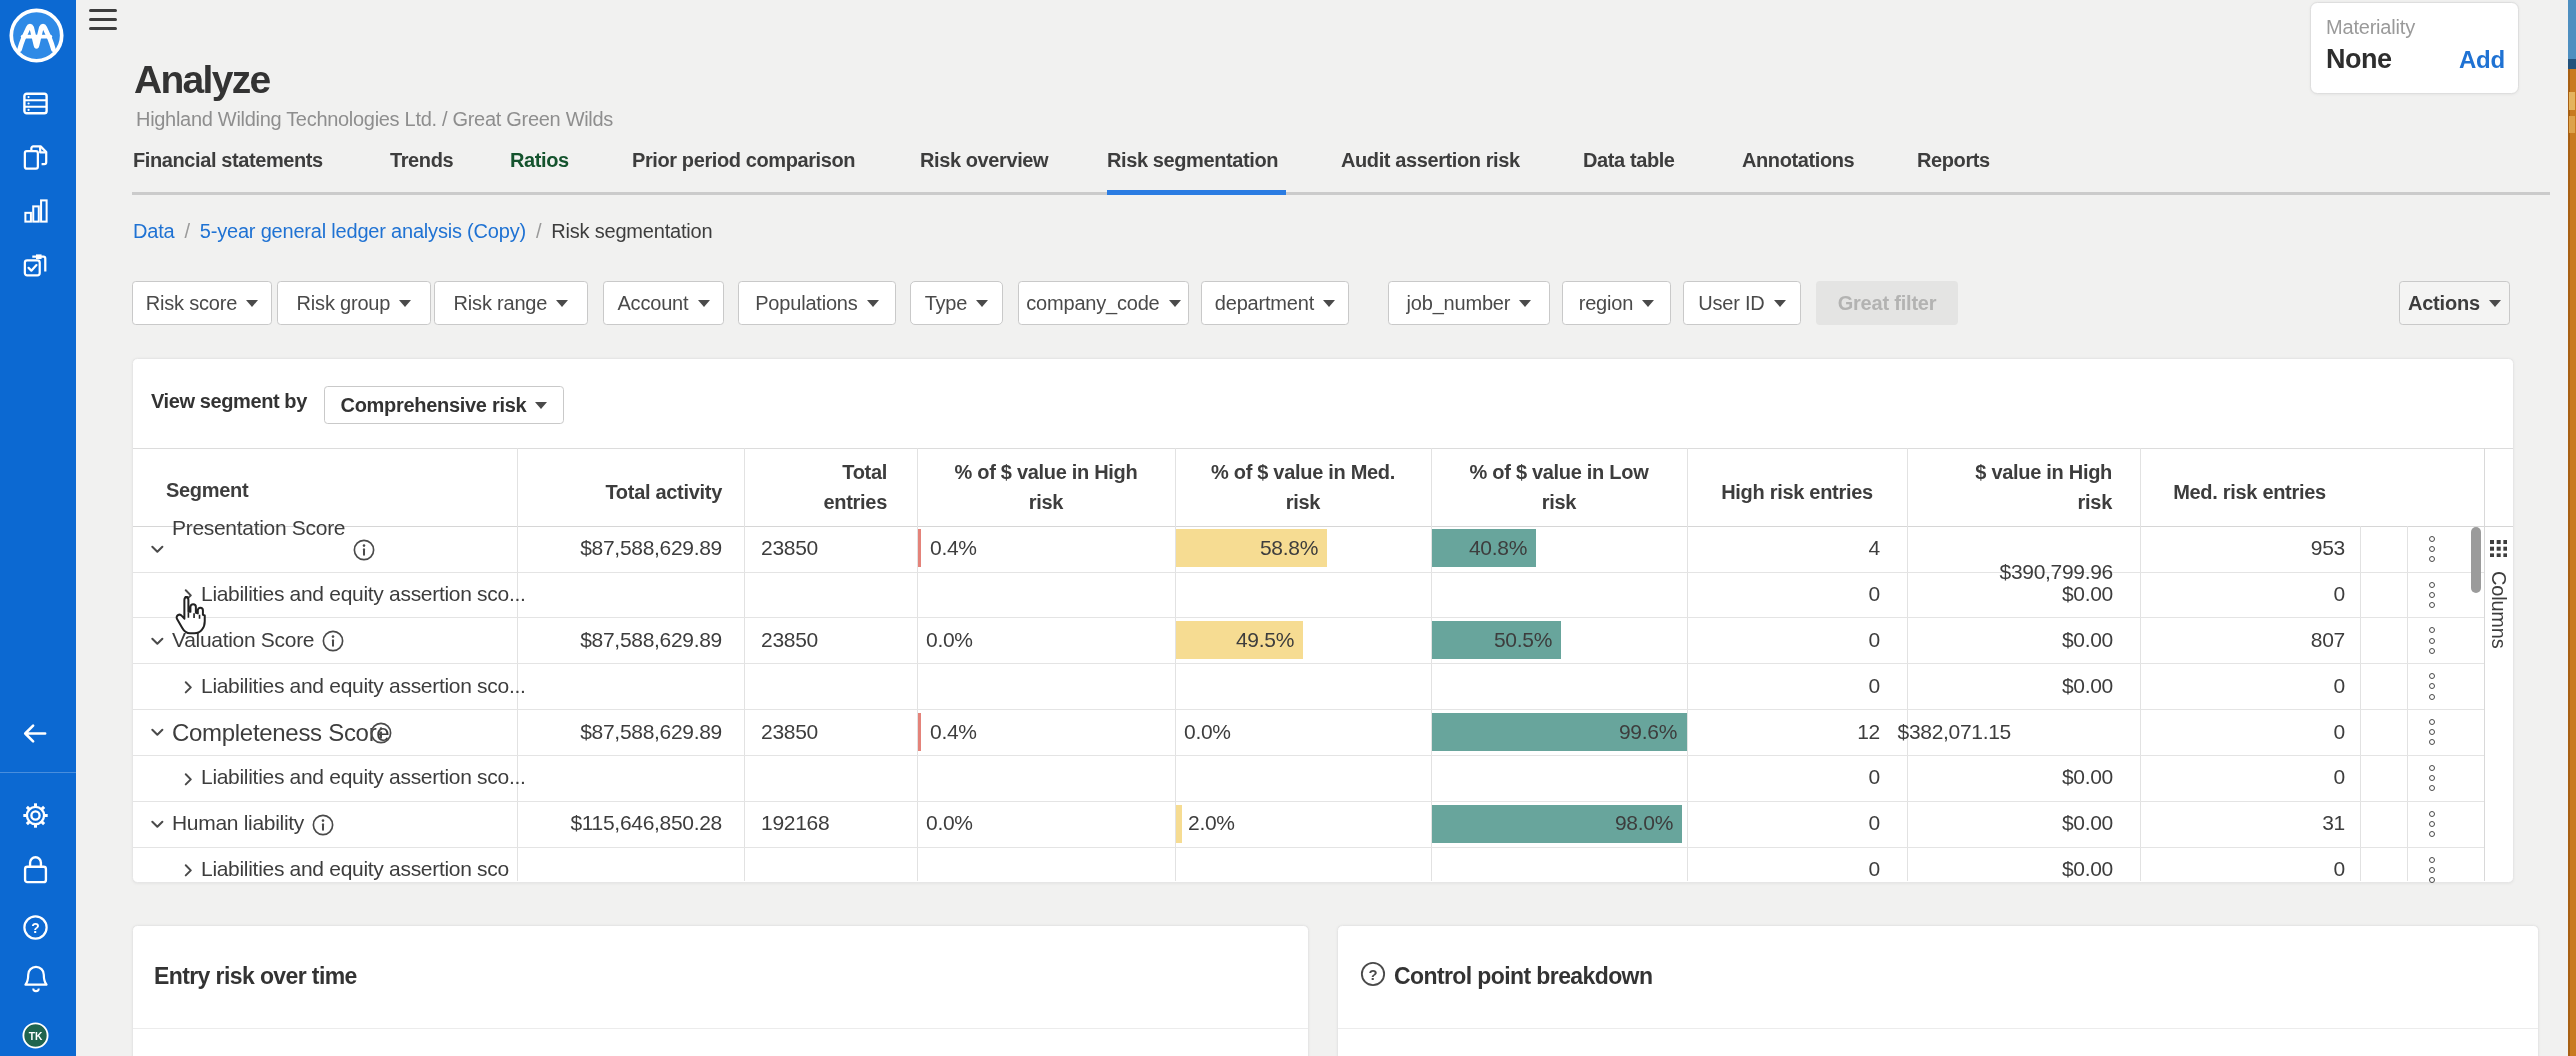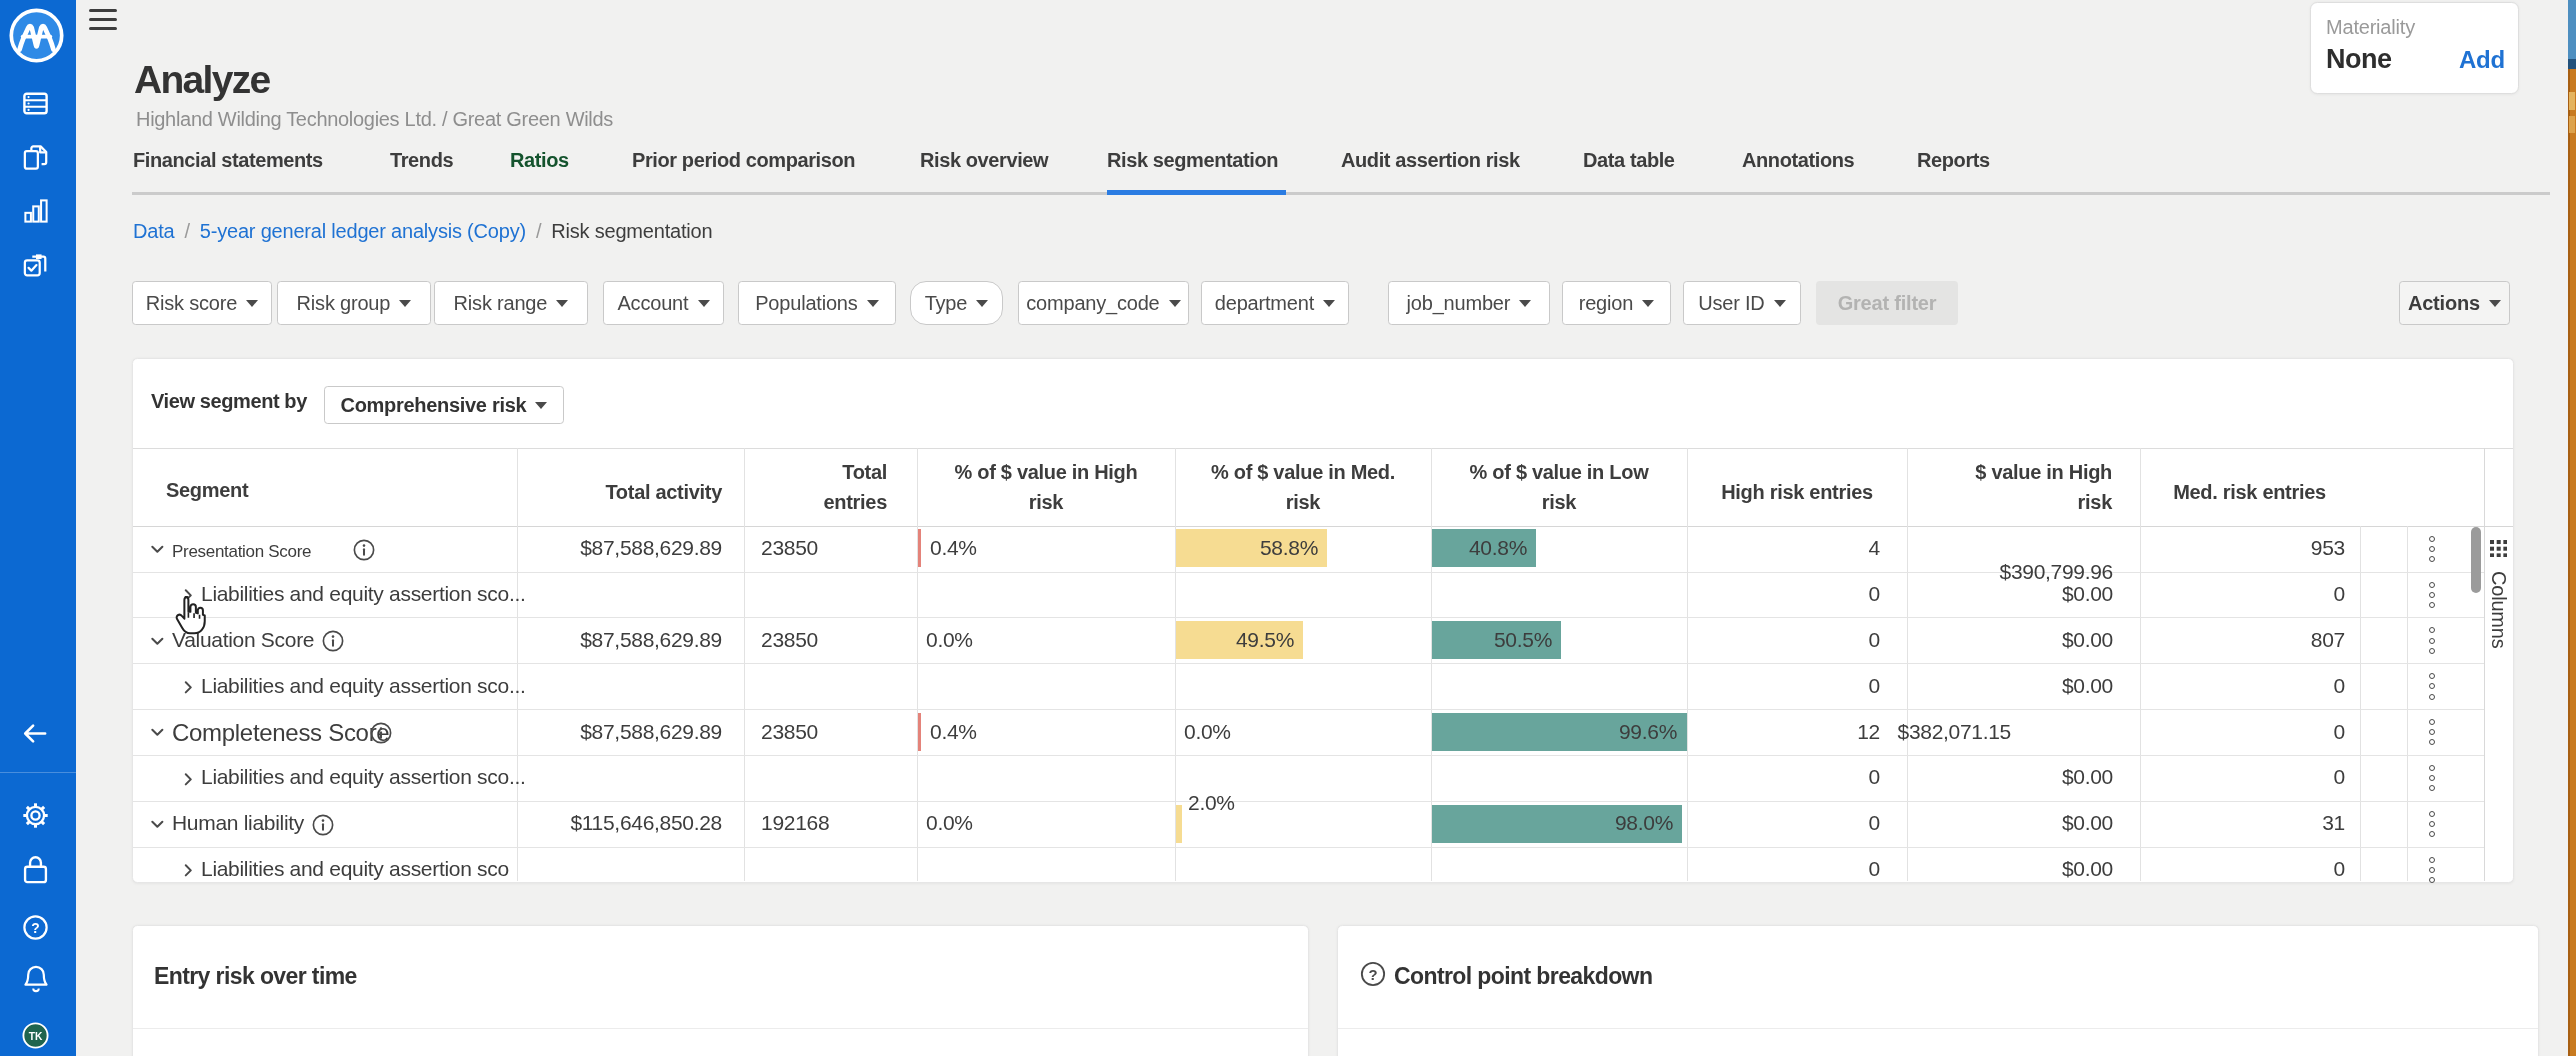--- a/index.html
+++ b/index.html
@@ -104,21 +104,21 @@
 <div class="abs b" style="left:1742px;top:150px;font-size:20px;line-height:1;color:#3d3d3d;letter-spacing:-0.4px;white-space:nowrap">Annotations</div>
 <div class="abs b" style="left:1917px;top:150px;font-size:20px;line-height:1;color:#3d3d3d;letter-spacing:-0.4px;white-space:nowrap">Reports</div>
 <div class="abs" style="left:1107px;top:190px;width:179px;height:4.6px;background:#2b7ce2"></div>
 <div class="abs" style="left:133px;top:221px;font-size:20px;line-height:1;letter-spacing:-0.2px;white-space:nowrap">
 <span style="color:#1f72d3">Data</span><span style="color:#9a9a9a;margin:0 10px">/</span><span style="color:#1f72d3">5-year general ledger analysis (Copy)</span><span style="color:#9a9a9a;margin:0 10px">/</span><span style="color:#3d3d3d">Risk segmentation</span></div>
 <div class="abs" style="left:132px;top:281px;width:140px;height:44px;background:#fff;border:1.4px solid #c9c9c9;border-radius:3.7px;box-sizing:border-box;display:flex;align-items:center;justify-content:center;font-size:20px;letter-spacing:-0.2px;color:#4a4a4a;white-space:nowrap">Risk score<span class="caret"></span></div>
 <div class="abs" style="left:277px;top:281px;width:154px;height:44px;background:#fff;border:1.4px solid #c9c9c9;border-radius:3.7px;box-sizing:border-box;display:flex;align-items:center;justify-content:center;font-size:20px;letter-spacing:-0.2px;color:#4a4a4a;white-space:nowrap">Risk group<span class="caret"></span></div>
 <div class="abs" style="left:434px;top:281px;width:154px;height:44px;background:#fff;border:1.4px solid #c9c9c9;border-radius:3.7px;box-sizing:border-box;display:flex;align-items:center;justify-content:center;font-size:20px;letter-spacing:-0.2px;color:#4a4a4a;white-space:nowrap">Risk range<span class="caret"></span></div>
 <div class="abs" style="left:603px;top:281px;width:121px;height:44px;background:#fff;border:1.4px solid #c9c9c9;border-radius:3.7px;box-sizing:border-box;display:flex;align-items:center;justify-content:center;font-size:20px;letter-spacing:-0.2px;color:#4a4a4a;white-space:nowrap">Account<span class="caret"></span></div>
 <div class="abs" style="left:738px;top:281px;width:158px;height:44px;background:#fff;border:1.4px solid #c9c9c9;border-radius:3.7px;box-sizing:border-box;display:flex;align-items:center;justify-content:center;font-size:20px;letter-spacing:-0.2px;color:#4a4a4a;white-space:nowrap">Populations<span class="caret"></span></div>
-<div class="abs" style="left:910px;top:281px;width:93px;height:44px;background:#fff;border:1.4px solid #c9c9c9;border-radius:16px;box-sizing:border-box;display:flex;align-items:center;justify-content:center;font-size:20px;letter-spacing:-0.2px;color:#4a4a4a;white-space:nowrap">Type<span class="caret"></span></div>
+<div class="abs" style="left:910px;top:281px;width:93px;height:44px;background:#fff;border:1.4px solid #c9c9c9;border-radius:5px;box-sizing:border-box;display:flex;align-items:center;justify-content:center;font-size:20px;letter-spacing:-0.2px;color:#4a4a4a;white-space:nowrap">Type<span class="caret"></span></div>
 <div class="abs" style="left:1018px;top:281px;width:171px;height:44px;background:#fff;border:1.4px solid #c9c9c9;border-radius:3.7px;box-sizing:border-box;display:flex;align-items:center;justify-content:center;font-size:20px;letter-spacing:-0.2px;color:#4a4a4a;white-space:nowrap">company_code<span class="caret"></span></div>
 <div class="abs" style="left:1201px;top:281px;width:148px;height:44px;background:#fff;border:1.4px solid #c9c9c9;border-radius:3.7px;box-sizing:border-box;display:flex;align-items:center;justify-content:center;font-size:20px;letter-spacing:-0.2px;color:#4a4a4a;white-space:nowrap">department<span class="caret"></span></div>
 <div class="abs" style="left:1388px;top:281px;width:162px;height:44px;background:#fff;border:1.4px solid #c9c9c9;border-radius:3.7px;box-sizing:border-box;display:flex;align-items:center;justify-content:center;font-size:20px;letter-spacing:-0.2px;color:#4a4a4a;white-space:nowrap">job_number<span class="caret"></span></div>
 <div class="abs" style="left:1562px;top:281px;width:109px;height:44px;background:#fff;border:1.4px solid #c9c9c9;border-radius:3.7px;box-sizing:border-box;display:flex;align-items:center;justify-content:center;font-size:20px;letter-spacing:-0.2px;color:#4a4a4a;white-space:nowrap">region<span class="caret"></span></div>
 <div class="abs" style="left:1683px;top:281px;width:118px;height:44px;background:#fff;border:1.4px solid #c9c9c9;border-radius:3.7px;box-sizing:border-box;display:flex;align-items:center;justify-content:center;font-size:20px;letter-spacing:-0.2px;color:#4a4a4a;white-space:nowrap">User ID<span class="caret"></span></div>
 <div class="abs" style="left:1816px;top:281px;width:142px;height:44px;background:#e4e4e3;border-radius:3.7px;display:flex;align-items:center;justify-content:center;font-size:20px;letter-spacing:-0.2px;color:#b3b3b2;font-weight:bold">Great filter</div>
 <div class="abs" style="left:2399px;top:281px;width:111px;height:44px;background:#f4f4f3;border:1.4px solid #c9c9c9;border-radius:3.7px;box-sizing:border-box;display:flex;align-items:center;justify-content:center;font-size:20px;letter-spacing:-0.2px;color:#3d3d3d;font-weight:bold">Actions<span class="caret"></span></div>
 <div class="card" style="left:132px;top:358px;width:2382px;height:525px;"></div>
 <div class="abs b" style="left:151px;top:391px;font-size:20px;line-height:1;letter-spacing:-0.4px;color:#333">View segment by</div>
 <div class="abs" style="left:324px;top:386px;width:240px;height:38px;background:#fff;border:1.4px solid #c9c9c9;border-radius:3.7px;box-sizing:border-box;display:flex;align-items:center;justify-content:center;font-size:20px;letter-spacing:-0.3px;color:#333;font-weight:bold">Comprehensive risk<span class="caret"></span></div>
@@ -147,21 +147,21 @@
 <div class="abs b" style="font-size:20px;line-height:1;letter-spacing:-0.3px;color:#3d3d3d;left:744px;top:457px;width:143px;text-align:right;line-height:30px">Total<br>entries</div>
 <div class="abs b" style="font-size:20px;line-height:1;letter-spacing:-0.3px;color:#3d3d3d;left:917px;top:457px;width:258px;text-align:center;line-height:30px">% of $ value in High<br>risk</div>
 <div class="abs b" style="font-size:20px;line-height:1;letter-spacing:-0.3px;color:#3d3d3d;left:1175px;top:457px;width:256px;text-align:center;line-height:30px">% of $ value in Med.<br>risk</div>
 <div class="abs b" style="font-size:20px;line-height:1;letter-spacing:-0.3px;color:#3d3d3d;left:1431px;top:457px;width:256px;text-align:center;line-height:30px">% of $ value in Low<br>risk</div>
 <div class="abs b" style="font-size:20px;line-height:1;letter-spacing:-0.3px;color:#3d3d3d;left:1687px;top:482px;width:220px;text-align:center">High risk entries</div>
 <div class="abs b" style="font-size:20px;line-height:1;letter-spacing:-0.3px;color:#3d3d3d;left:1907px;top:457px;width:205px;text-align:right;line-height:30px">$ value in High<br>risk</div>
 <div class="abs b" style="font-size:20px;line-height:1;letter-spacing:-0.3px;color:#3d3d3d;left:2140px;top:482px;width:219px;text-align:center">Med. risk entries</div>
 <svg class="abs" style="left:150px;top:544px" width="14.7" height="11" viewBox="0 0 16 12">
     <path d="M2.5 3 L8 8.5 L13.5 3" fill="none" stroke="#4a4a4a" stroke-width="2.2" stroke-linecap="round" stroke-linejoin="round"></path>
   </svg>
-<div class="abs" style="left:172px;top:543px;font-size:17px;line-height:1;letter-spacing:-0.3px;white-space:nowrap">Presentation Score</div>
+<div class="abs" style="left:172px;top:517px;font-size:21px;line-height:1;letter-spacing:-0.3px;white-space:nowrap">Presentation Score</div>
 <svg class="abs" style="left:353px;top:539px" width="22" height="22" viewBox="0 0 24 24">
 <circle cx="12" cy="12" r="10.5" fill="none" stroke="#4a4a4a" stroke-width="1.8"></circle>
 <circle cx="12" cy="7.2" r="1.4" fill="#4a4a4a"></circle>
 <rect x="10.9" y="10.2" width="2.2" height="8" rx="1.1" fill="#4a4a4a"></rect>
 </svg>
 <div class="abs " style="left:517px;top:537px;width:205px;text-align:right;font-size:21px;line-height:1;letter-spacing:-0.3px;">$87,588,629.89</div>
 <div class="abs " style="left:761px;top:537px;width:147px;text-align:left;font-size:21px;line-height:1;letter-spacing:-0.3px;">23850</div>
 <div class="abs" style="left:918px;top:529px;width:2.8px;height:38px;background:#e4837a"></div>
 <div class="abs " style="left:930px;top:537px;width:110px;text-align:left;font-size:21px;line-height:1;letter-spacing:-0.3px;">0.4%</div>
 <div class="abs" style="left:1176px;top:529px;width:151px;height:38px;background:#f6dc92"></div>
@@ -254,21 +254,21 @@
 <div class="abs" style="left:172px;top:812px;font-size:21px;line-height:1;letter-spacing:-0.3px;white-space:nowrap">Human liability</div>
 <svg class="abs" style="left:312px;top:814px" width="22" height="22" viewBox="0 0 24 24">
 <circle cx="12" cy="12" r="10.5" fill="none" stroke="#4a4a4a" stroke-width="1.8"></circle>
 <circle cx="12" cy="7.2" r="1.4" fill="#4a4a4a"></circle>
 <rect x="10.9" y="10.2" width="2.2" height="8" rx="1.1" fill="#4a4a4a"></rect>
 </svg>
 <div class="abs " style="left:517px;top:812px;width:205px;text-align:right;font-size:21px;line-height:1;letter-spacing:-0.3px;">$115,646,850.28</div>
 <div class="abs " style="left:761px;top:812px;width:147px;text-align:left;font-size:21px;line-height:1;letter-spacing:-0.3px;">192168</div>
 <div class="abs " style="left:926px;top:812px;width:110px;text-align:left;font-size:21px;line-height:1;letter-spacing:-0.3px;">0.0%</div>
 <div class="abs" style="left:1176px;top:805px;width:5.5px;height:38px;background:#f6dc92"></div>
-<div class="abs " style="left:1188px;top:792px;width:110px;text-align:left;font-size:21px;line-height:1;letter-spacing:-0.3px;">2.0%</div>
+<div class="abs " style="left:1188px;top:812px;width:110px;text-align:left;font-size:21px;line-height:1;letter-spacing:-0.3px;">2.0%</div>
 <div class="abs" style="left:1432px;top:805px;width:250px;height:38px;background:#68a59c"></div>
 <div class="abs " style="left:1432px;top:812px;width:241px;text-align:right;font-size:21px;line-height:1;letter-spacing:-0.3px;">98.0%</div>
 <div class="abs " style="left:1687px;top:812px;width:193px;text-align:right;font-size:21px;line-height:1;letter-spacing:-0.3px;">0</div>
 <div class="abs " style="left:1907px;top:812px;width:206px;text-align:right;font-size:21px;line-height:1;letter-spacing:-0.3px;">$0.00</div>
 <div class="abs " style="left:2140px;top:812px;width:205px;text-align:right;font-size:21px;line-height:1;letter-spacing:-0.3px;">31</div>
 <div class="abs" style="left:2429px;top:811px;width:6.4px;height:6.4px;border:1.7px solid #4a4a4a;border-radius:50%;box-sizing:border-box"></div>
 <div class="abs" style="left:2429px;top:821px;width:6.4px;height:6.4px;border:1.7px solid #4a4a4a;border-radius:50%;box-sizing:border-box"></div>
 <div class="abs" style="left:2429px;top:831px;width:6.4px;height:6.4px;border:1.7px solid #4a4a4a;border-radius:50%;box-sizing:border-box"></div>
 <svg class="abs" style="left:183px;top:863px" width="11" height="14.7" viewBox="0 0 12 16">
     <path d="M3 2.5 L8.5 8 L3 13.5" fill="none" stroke="#4a4a4a" stroke-width="2.2" stroke-linecap="round" stroke-linejoin="round"></path>

